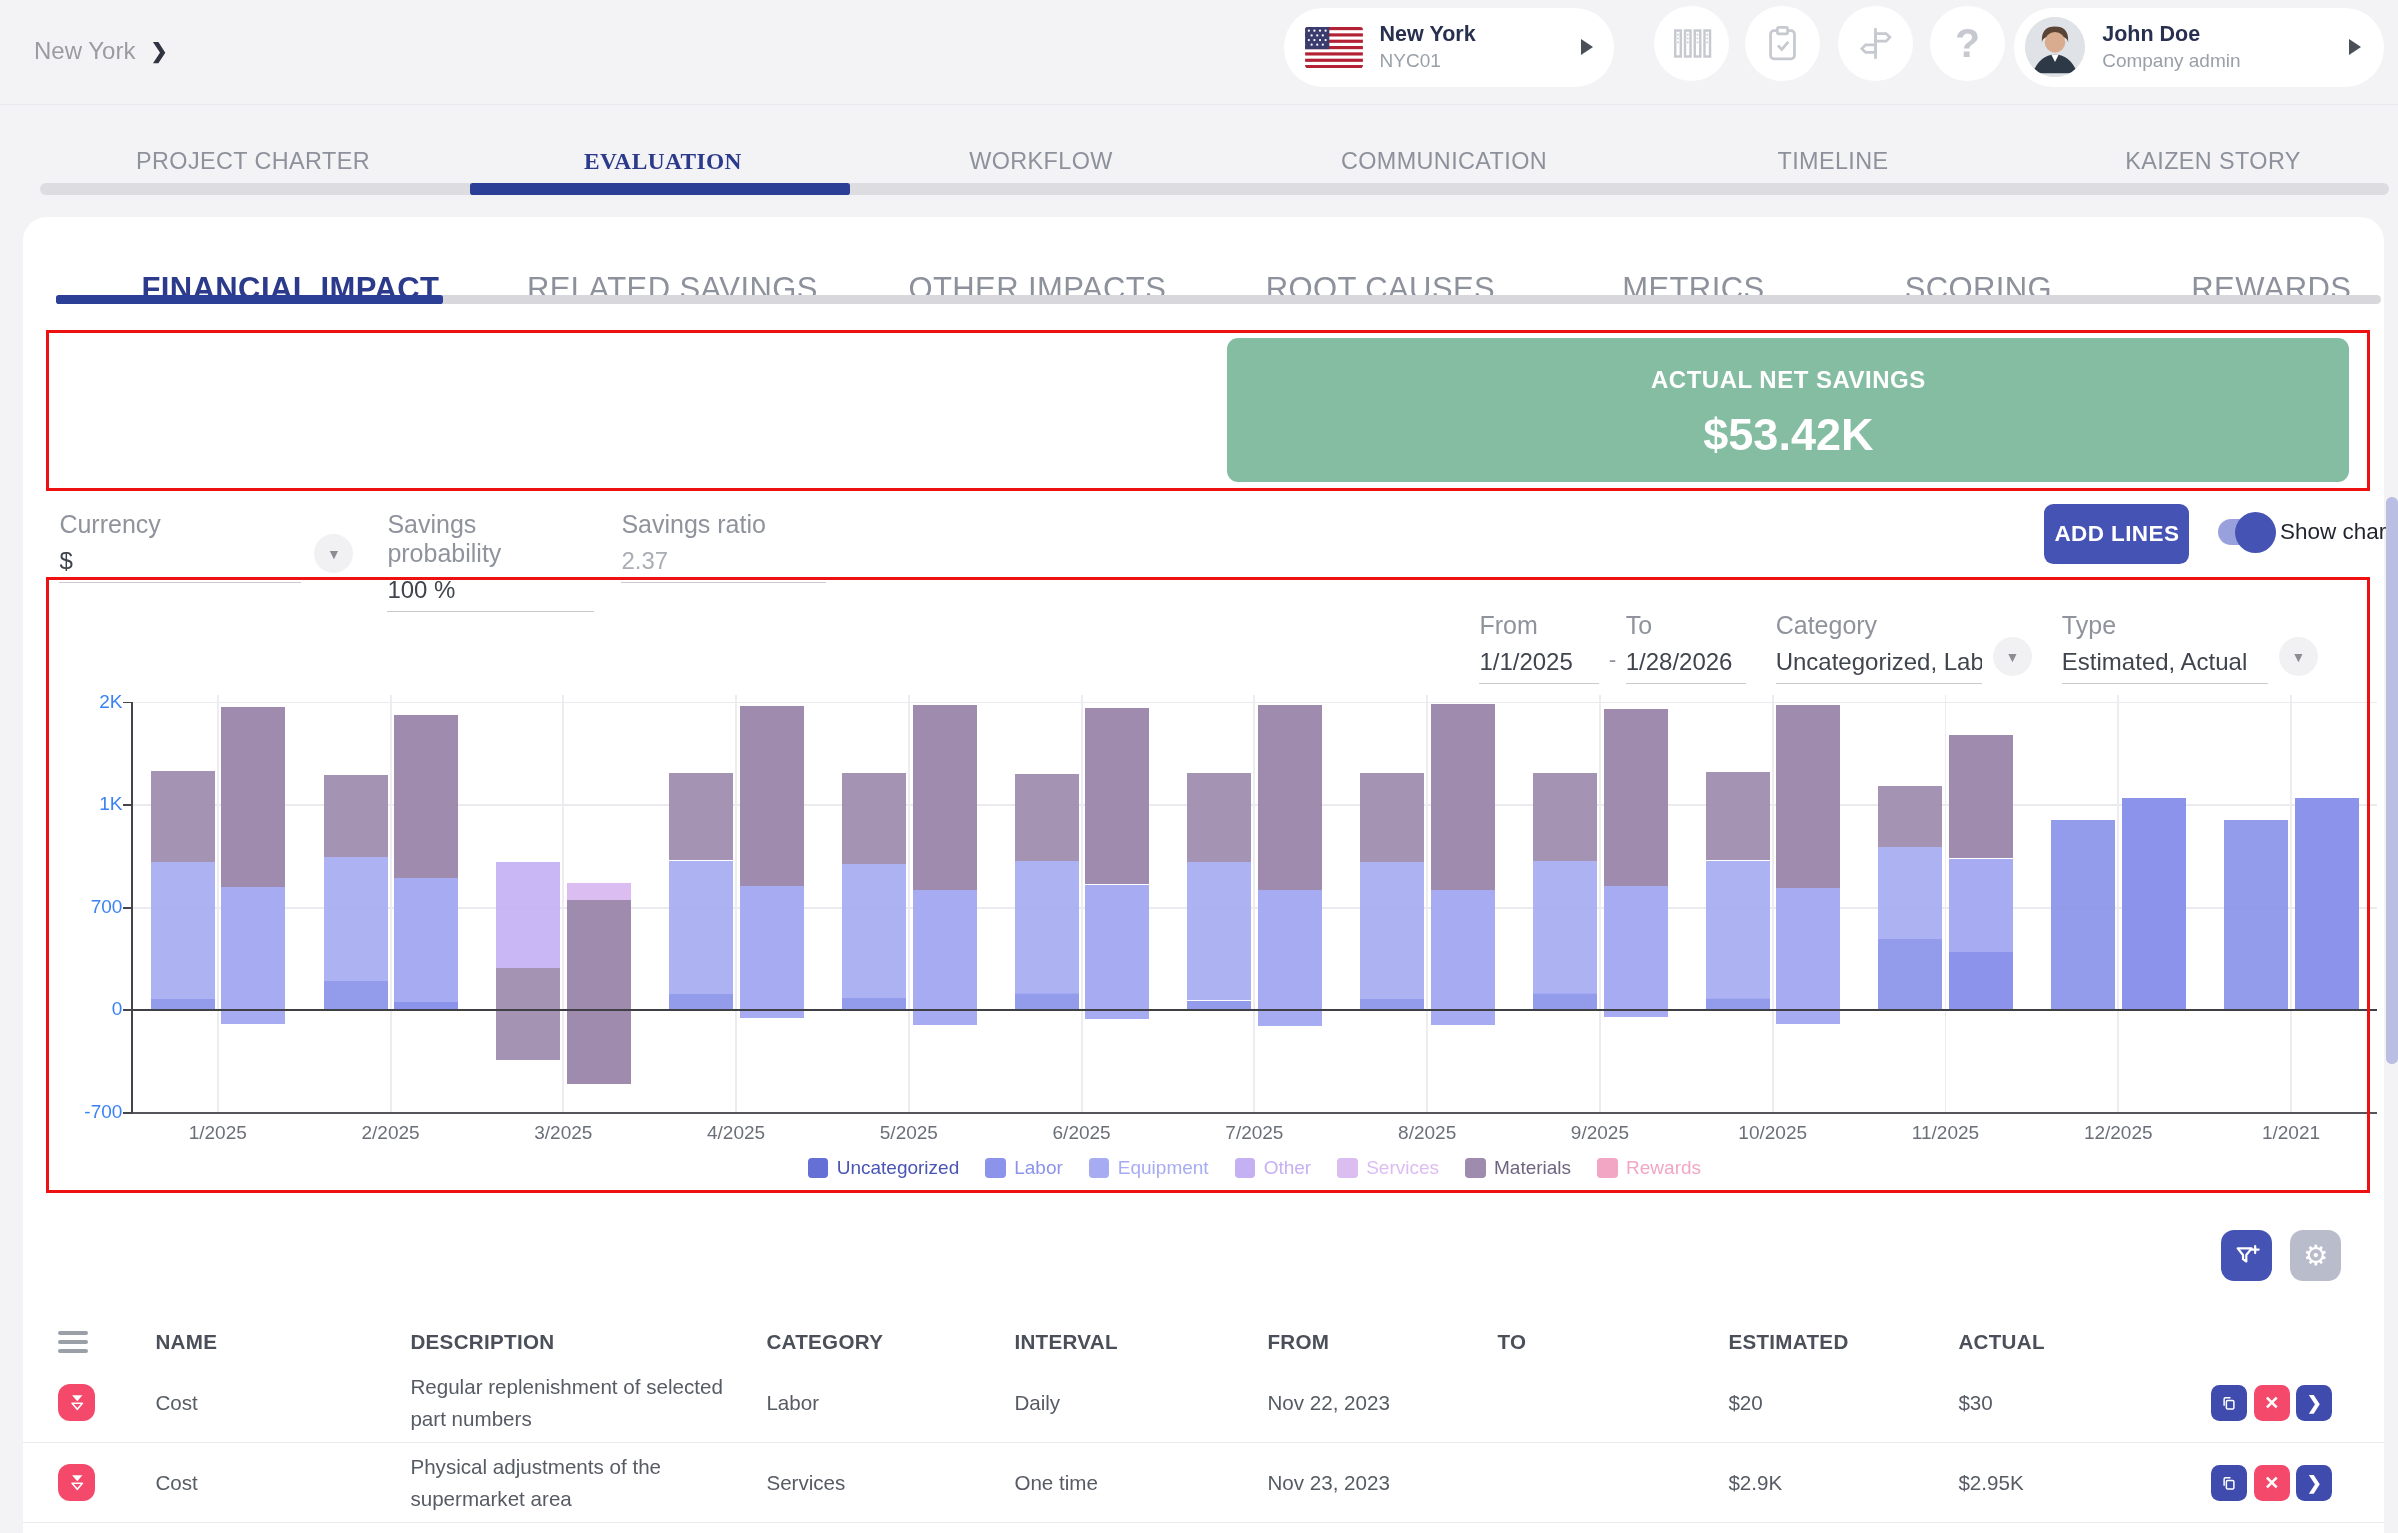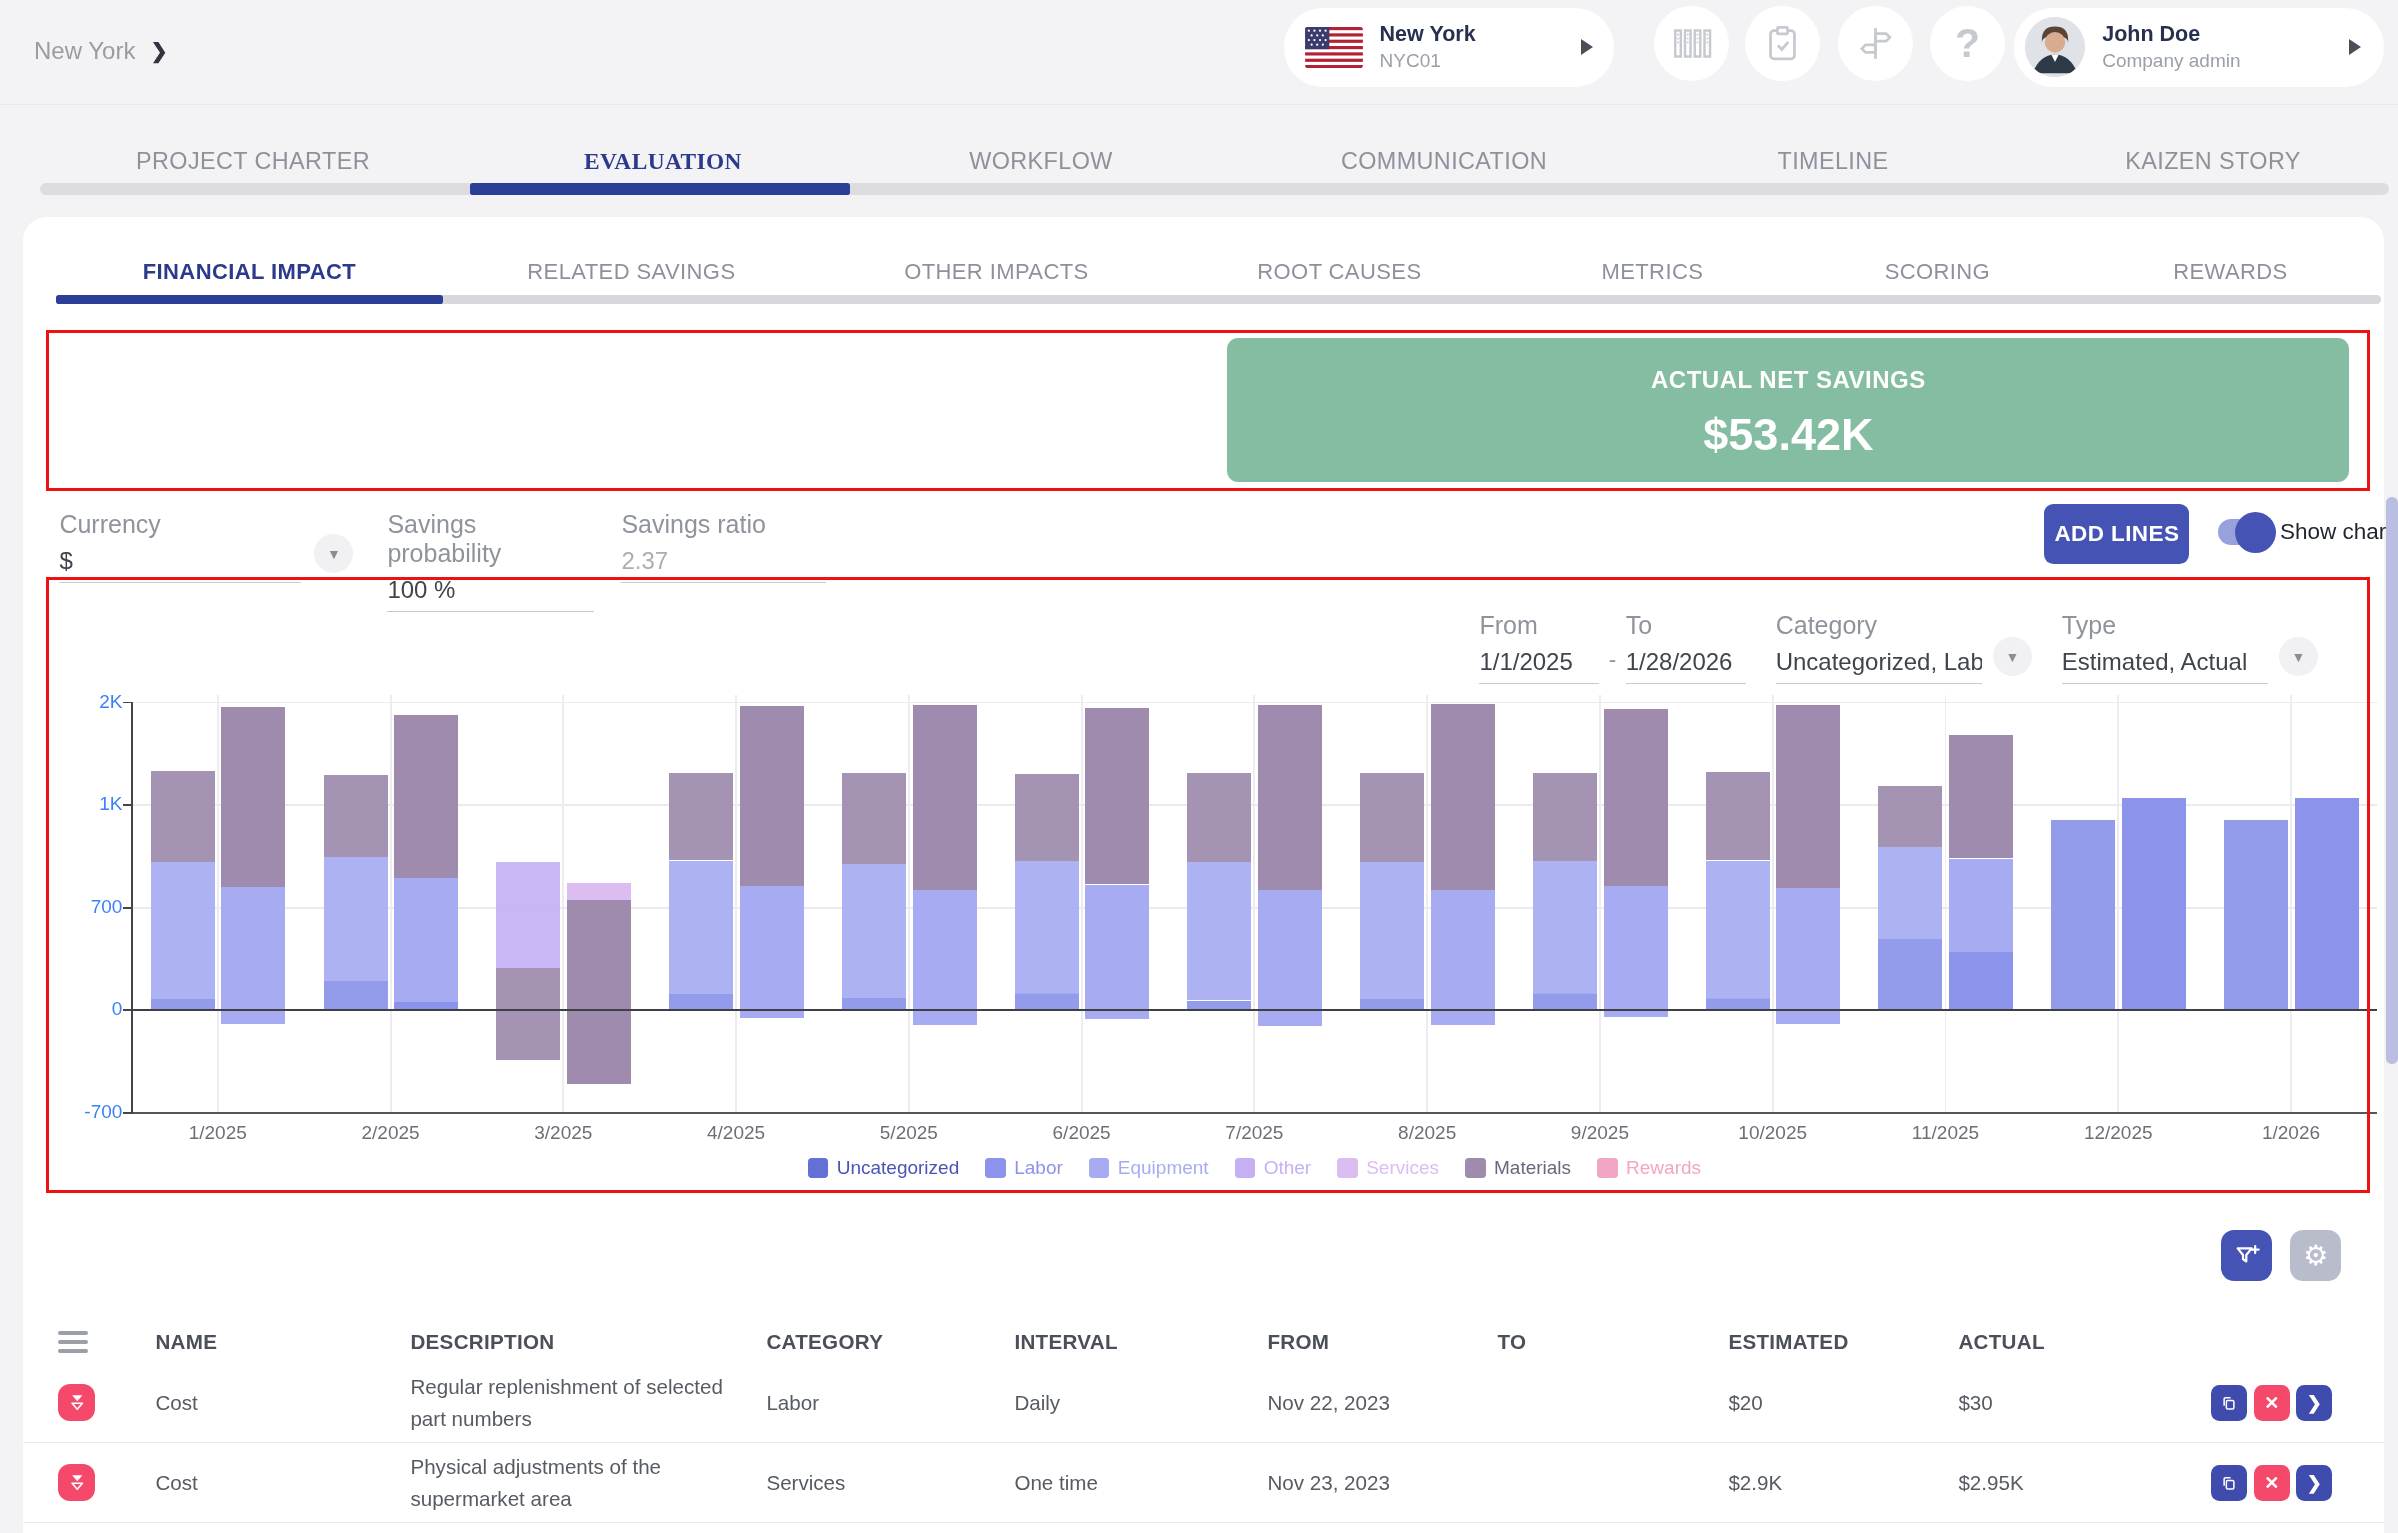--- a/index.html
+++ b/index.html
@@ -27,21 +27,21 @@
 
   
   .main-tabs { position:absolute; left:40px; top:131px; width:2349px; height:70px; }
   .main-tab { position:absolute; top:17px; transform:translateX(-50%); font-size:23.4px; letter-spacing:0.4px; color:#8d919b; white-space:nowrap; }
   .main-tab.active { color:#2c3a8c; font-weight:bold;font-family:Liberation Serif, serif; }
   .tab-track { position:absolute; left:0; top:52px; width:100%; height:12px; background:#dcdce1; border-radius:6.6px; }
   .tab-track .seg { position:absolute; top:0; height:12px; background:#2b3f97; border-radius:2.8px; }
 
   
   .card { position:absolute; left:23.4px; top:217px; width:2361px; height:1316px; background:#fff; border-radius:24px 24px 0 0; }
-  .sub-tab { position:absolute; top:42px; transform:translateX(-50%); font-size:22px; letter-spacing:0.4px; color:#8d919b; white-space:nowrap; }
+  .sub-tab { position:absolute; top:54px; transform:translateX(-50%); font-size:31px; letter-spacing:0.4px; color:#8d919b; white-space:nowrap;margin-left:41px; }
   .sub-tab.active { color:#2c3a8c; font-weight:bold; }
   .sub-track { position:absolute; left:33px; top:78px; width:2325px; height:9.4px; background:#d7d7dc; border-radius:4.7px; }
   .sub-track .seg { position:absolute; left:0; top:0; width:387px; height:9.4px; background:#2b3f97; border-radius:2.8px; }
 
   .annotation { position:absolute; border:3.7px solid #ee1111; pointer-events:none; z-index:40; }
   .ann-cards { left:22.5px; top:113px; width:2324px; height:161px; }
   .ann-chart { left:22.5px; top:360px; width:2324px; height:616px; }
 
   
   .savings-card { position:absolute; top:121px; width:1122px; height:144px; border-radius:11.2px; color:#fff; text-align:center; }
@@ -393,21 +393,21 @@
         <div class="xtick" style="left: 19.2308%;">3/2025</div>
         <div class="xtick" style="left: 26.9231%;">4/2025</div>
         <div class="xtick" style="left: 34.6154%;">5/2025</div>
         <div class="xtick" style="left: 42.3077%;">6/2025</div>
         <div class="xtick" style="left: 50%;">7/2025</div>
         <div class="xtick" style="left: 57.6923%;">8/2025</div>
         <div class="xtick" style="left: 65.3846%;">9/2025</div>
         <div class="xtick" style="left: 73.0769%;">10/2025</div>
         <div class="xtick" style="left: 80.7692%;">11/2025</div>
         <div class="xtick" style="left: 88.4615%;">12/2025</div>
-        <div class="xtick" style="left: 96.1538%;">1/2026</div>
+        <div class="xtick" style="left: 96.1538%;">1/2021</div>
       </div>
     <div class="legend" id="legend">
         <span class="legend-item">
           <span class="swatch" style="background: rgb(100, 112, 214);"></span>
           <span style="color: rgb(73, 85, 181);">Uncategorized</span>
         </span>
         <span class="legend-item">
           <span class="swatch" style="background: rgb(139, 147, 234);"></span>
           <span style="color: rgb(139, 147, 234);">Labor</span>
         </span>

